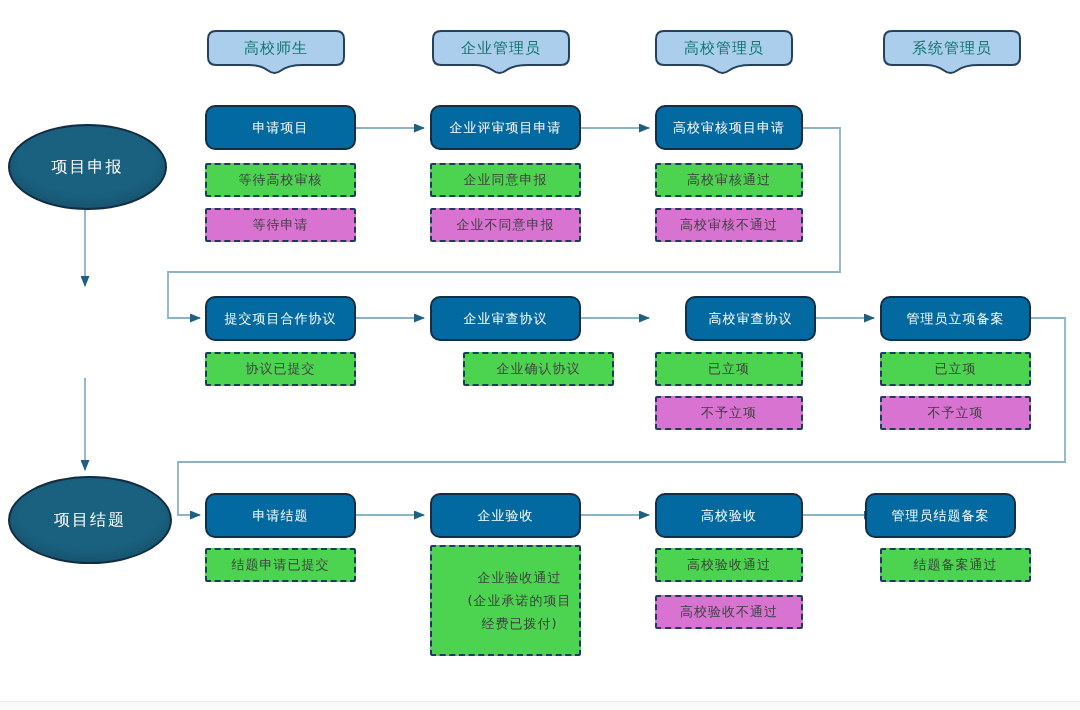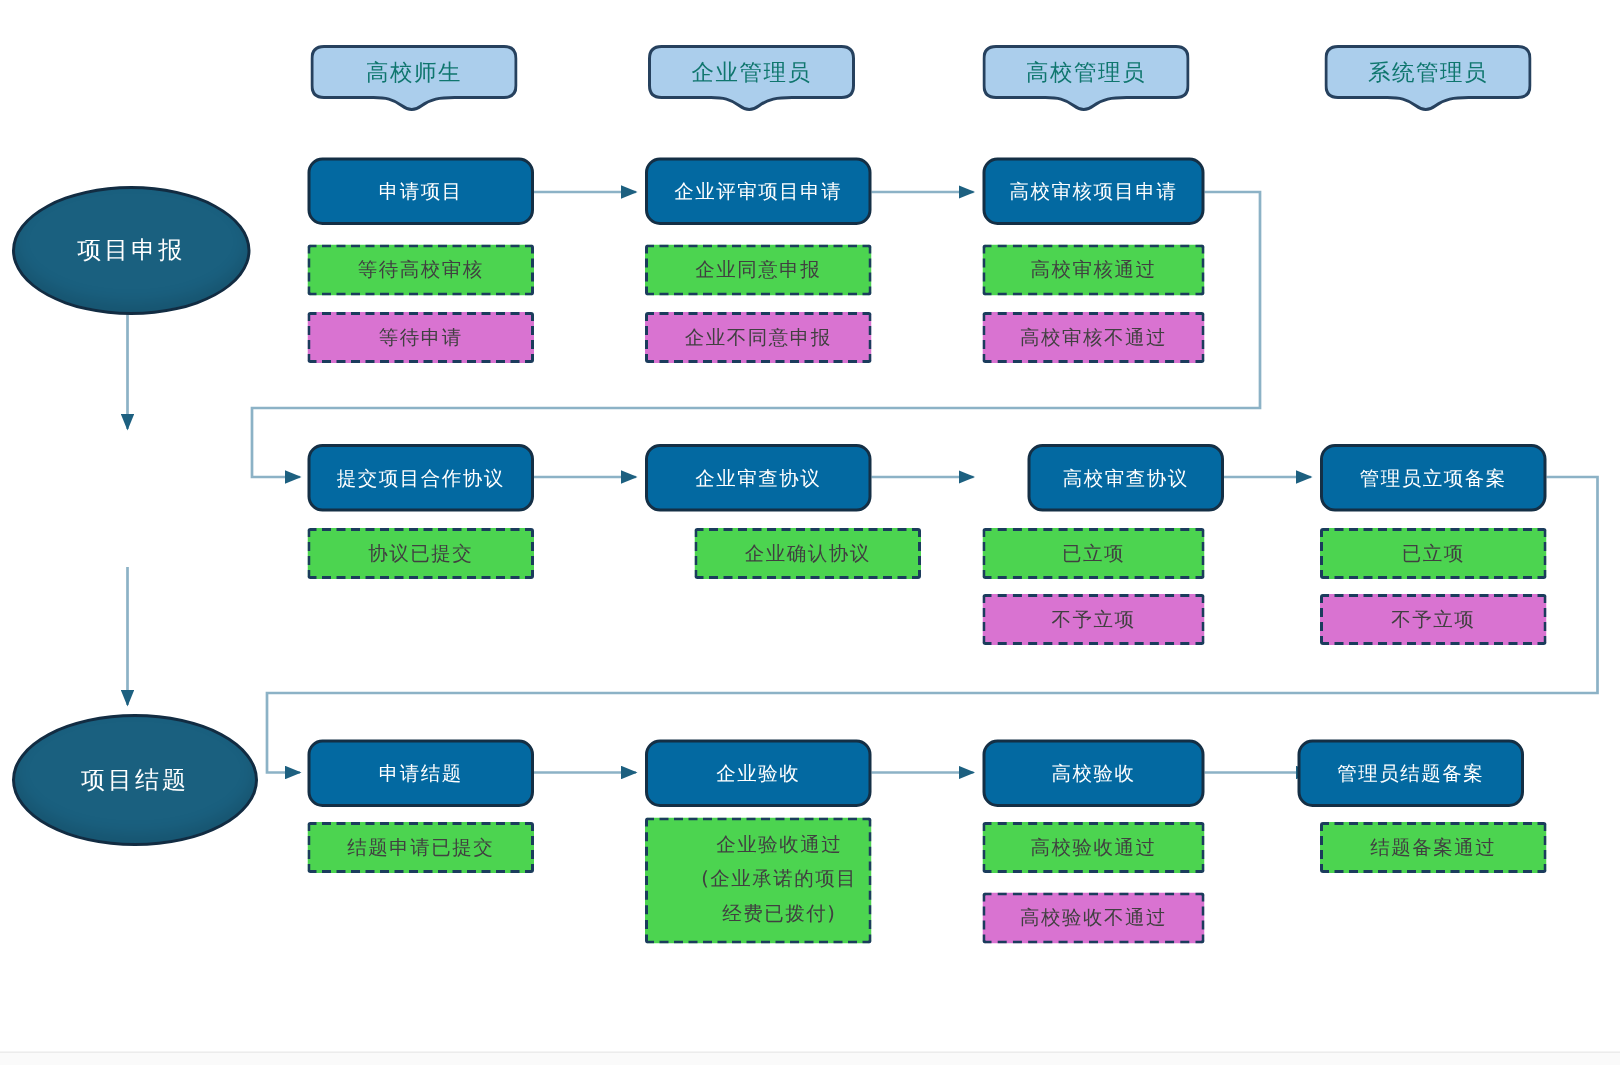--- a/index.html
+++ b/index.html
@@ -23,21 +23,21 @@
     position:absolute;height:45px;background:#0369a1;border:2px solid #142f45;border-radius:10px;
     display:flex;align-items:center;justify-content:center;color:#fff;font-size:13px;letter-spacing:1px;
     box-sizing:border-box;z-index:2;
   }
   .status{
     position:absolute;height:34px;background:#4cd450;border:2px dashed #1b3c5c;border-radius:2px;
     display:flex;align-items:center;justify-content:center;color:#404040;font-size:13px;letter-spacing:1px;
     box-sizing:border-box;z-index:2;
   }
   .status.fail{background:#d973d1;}
-  .status.tall{height:84px;flex-direction:column;justify-content:center;gap:9px;padding-left:28px;}
+  .status.tall{height:111px;flex-direction:column;justify-content:center;gap:9px;padding-left:28px;}
   .status.tall div{line-height:14px;}
   .bottom-strip{
     position:absolute;left:0;bottom:0;width:1080px;height:8px;background:#fafafa;border-top:1px solid #ececec;z-index:3;
   }
 </style>
 </head>
 <body>
 
 <div id="canvas">
 

